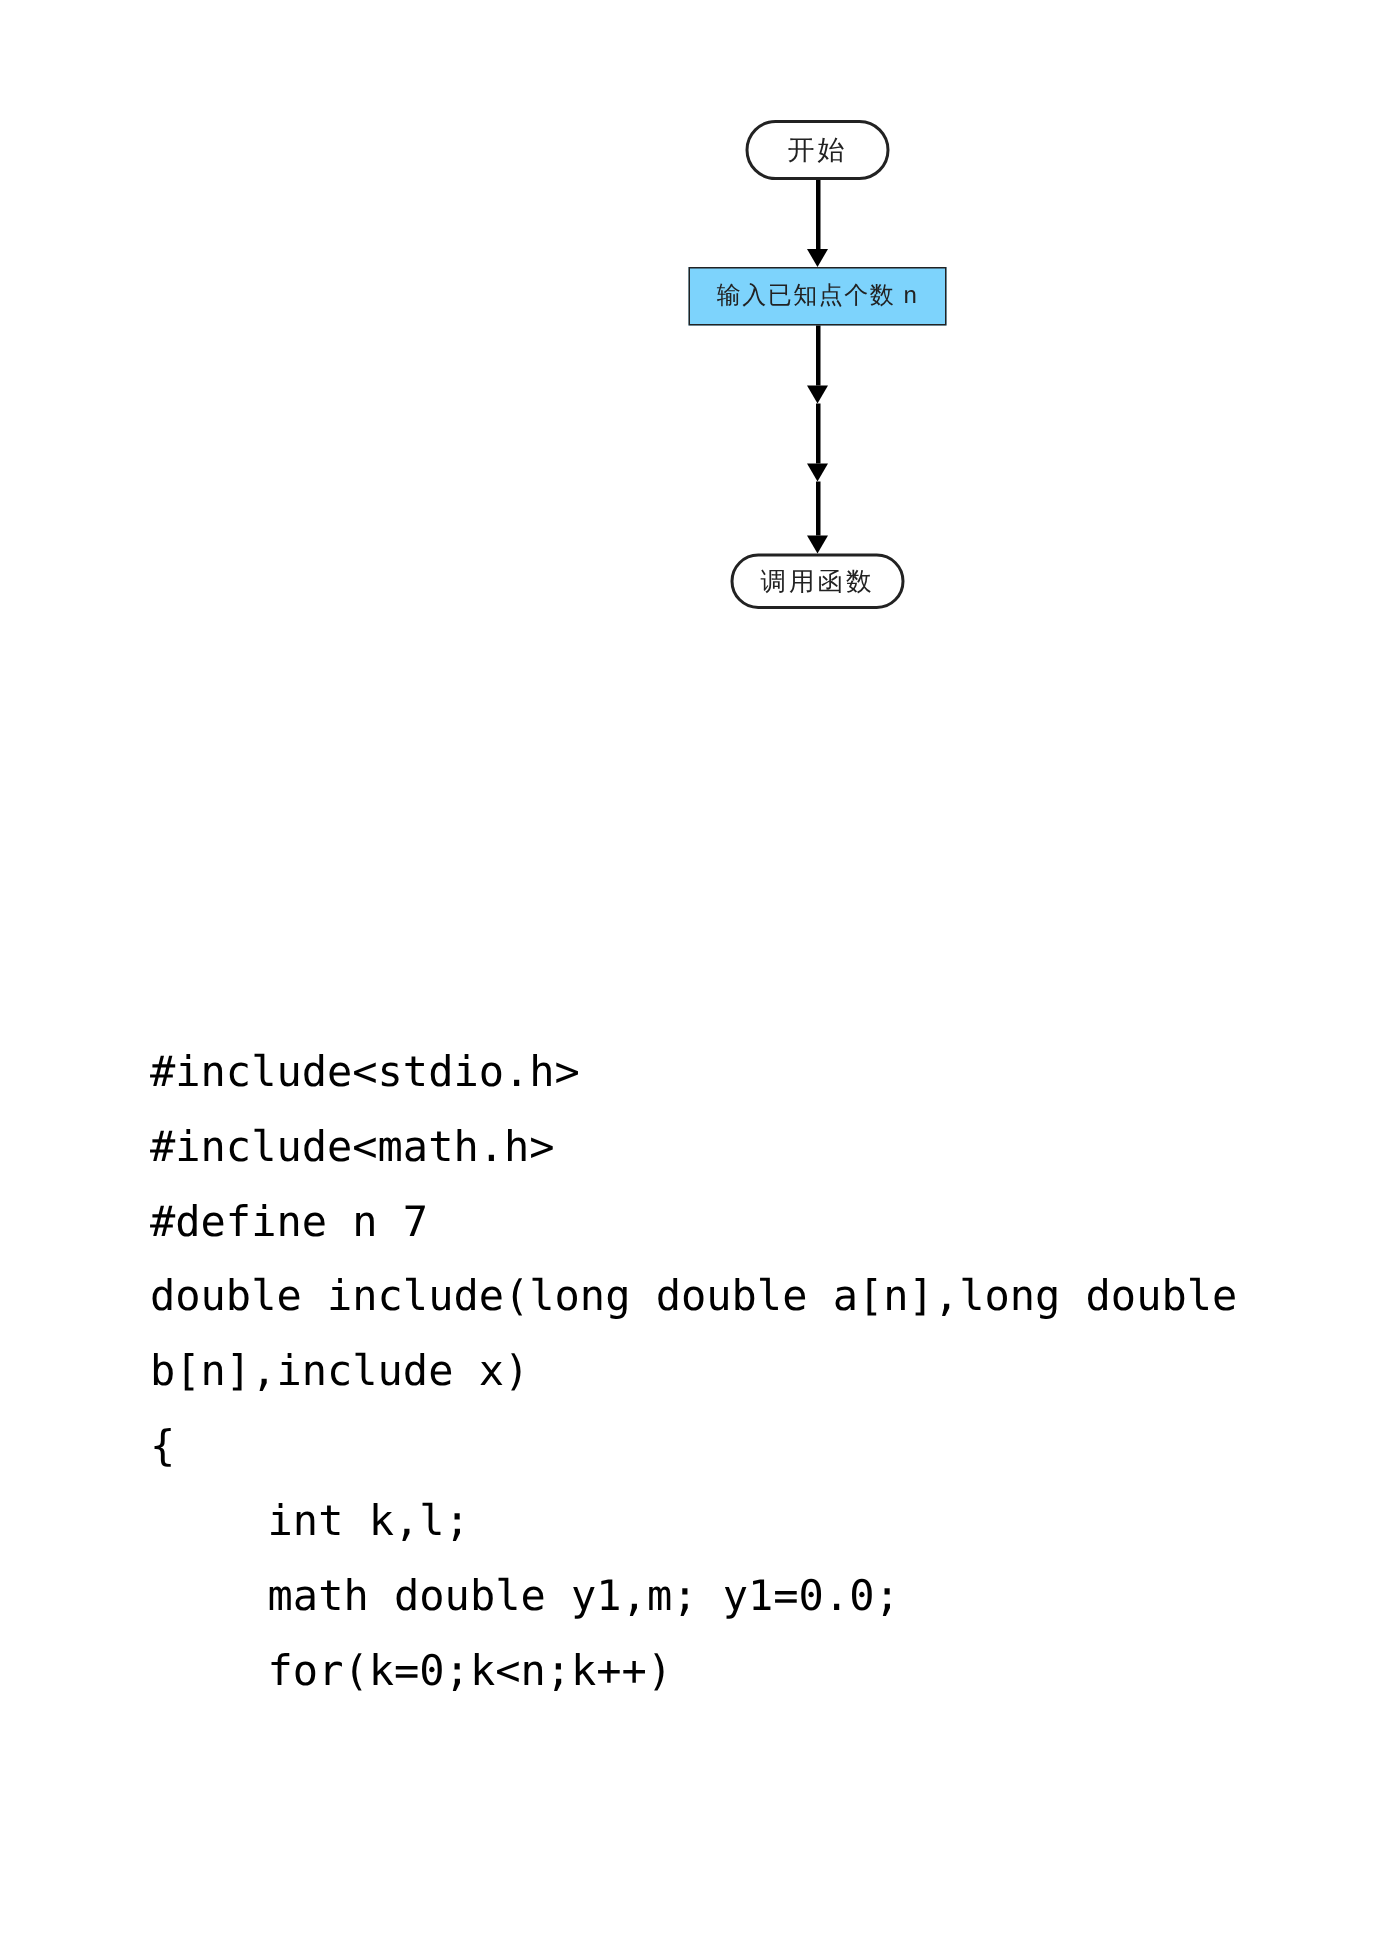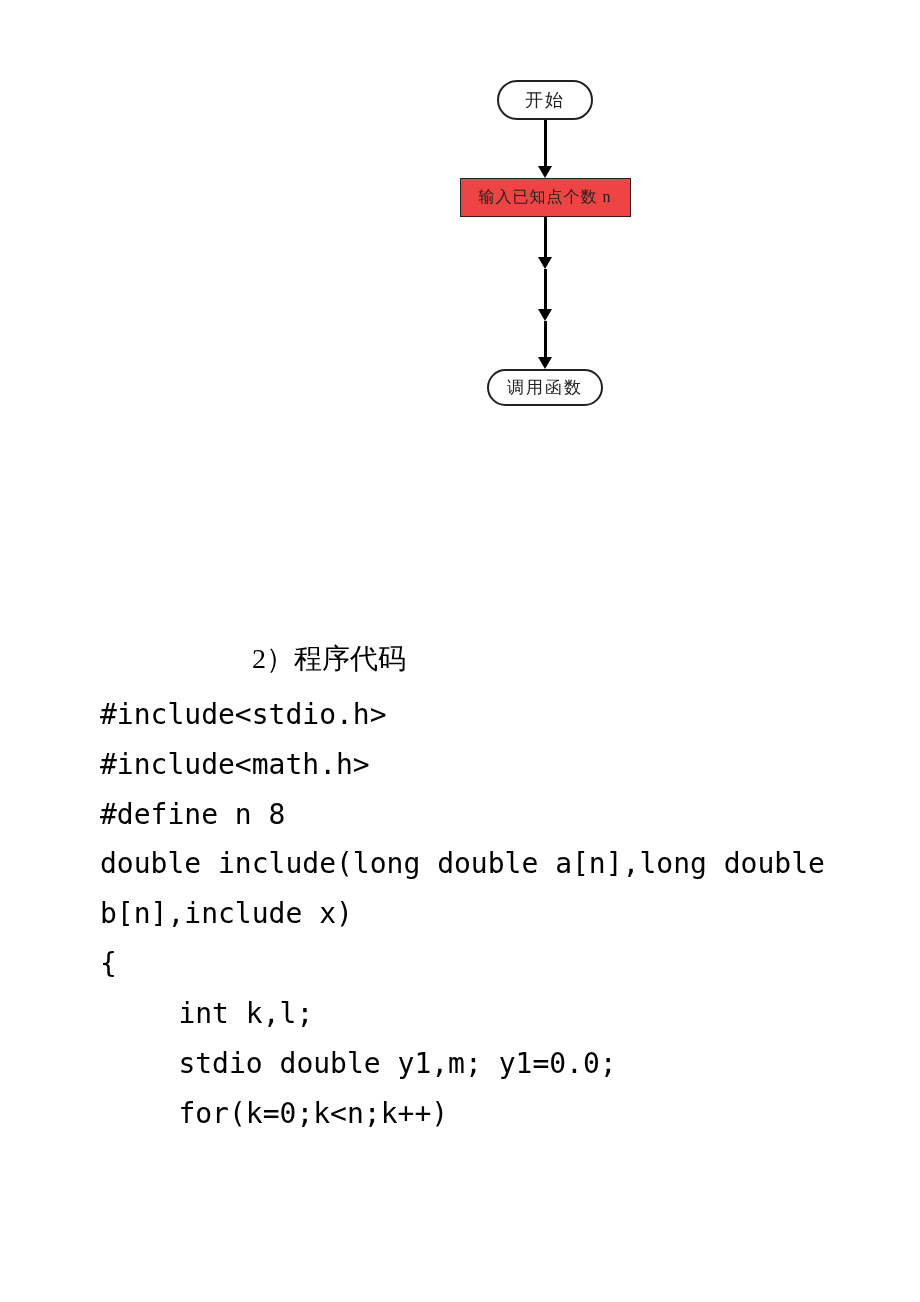--- a/index.html
+++ b/index.html
@@ -32,23 +32,23 @@
 
   .terminator.small {
     padding: 5px 18px;
     font-size: 17px;
   }
 
   .process {
     border: 1.5px solid #222;
     padding: 8px 18px;
     font-size: 16px;
-    font-family: Liberation Serif, serif;
+    font-family: Liberation Sans, sans-serif;
     color: #222;
-    background: #ef4444;
+    background: #7dd3fc;
     white-space: nowrap;
     letter-spacing: 1px;
     text-align: right;
   }
 
   .arrow {
     width: 2px;
     background: none;
     display: flex;
     flex-direction: column;
@@ -122,27 +122,24 @@
       <div class="shaft" style="height:36px"></div>
       <div class="head"></div>
     </div>
 
     <div class="terminator small">
       <span>调用函数</span>
     </div>
 
   </div>
 
-  <div class="section-heading">
-    <span>2）程序代码</span>
-  </div>
 
   <div class="code-block"><span>#include&lt;stdio.h&gt;</span>
 <span>#include&lt;math.h&gt;</span>
-<span>#define n 8</span>
+<span>#define n 7</span>
 <span>double include(long double a[n],long double</span>
 <span>b[n],include x)</span>
 <span>{</span>
 <span class="indent"></span><span>int k,l;</span>
-<span class="indent"></span><span>stdio double y1,m; y1=0.0;</span>
+<span class="indent"></span><span>math double y1,m; y1=0.0;</span>
 <span class="indent"></span><span>for(k=0;k&lt;n;k++)</span></div>
 
 </div>
 
 </body></html>

